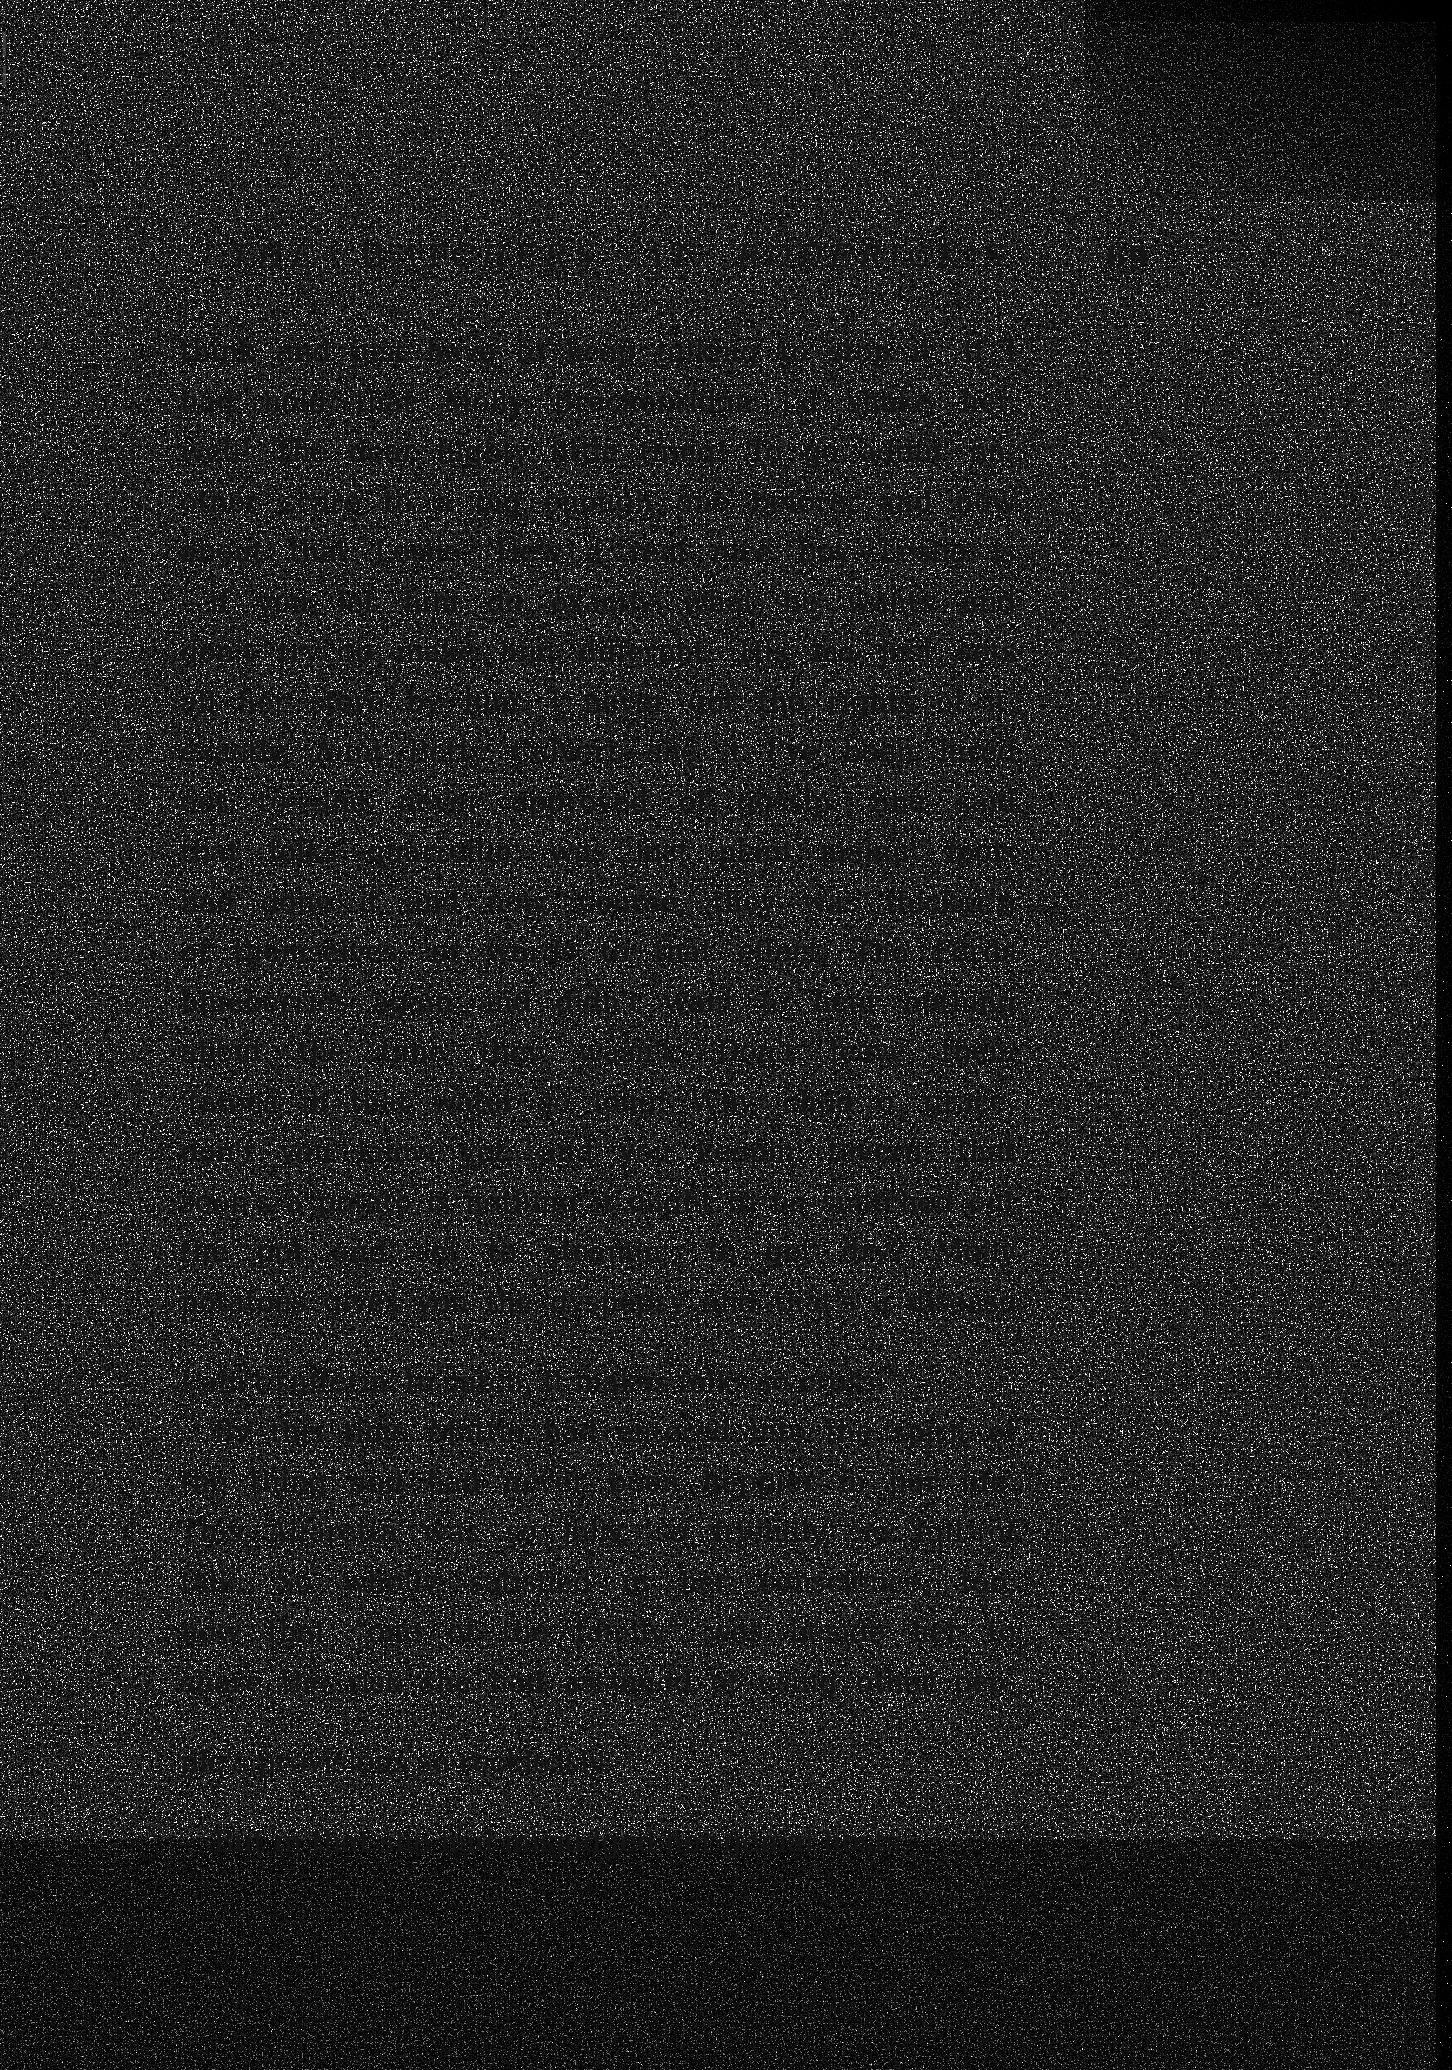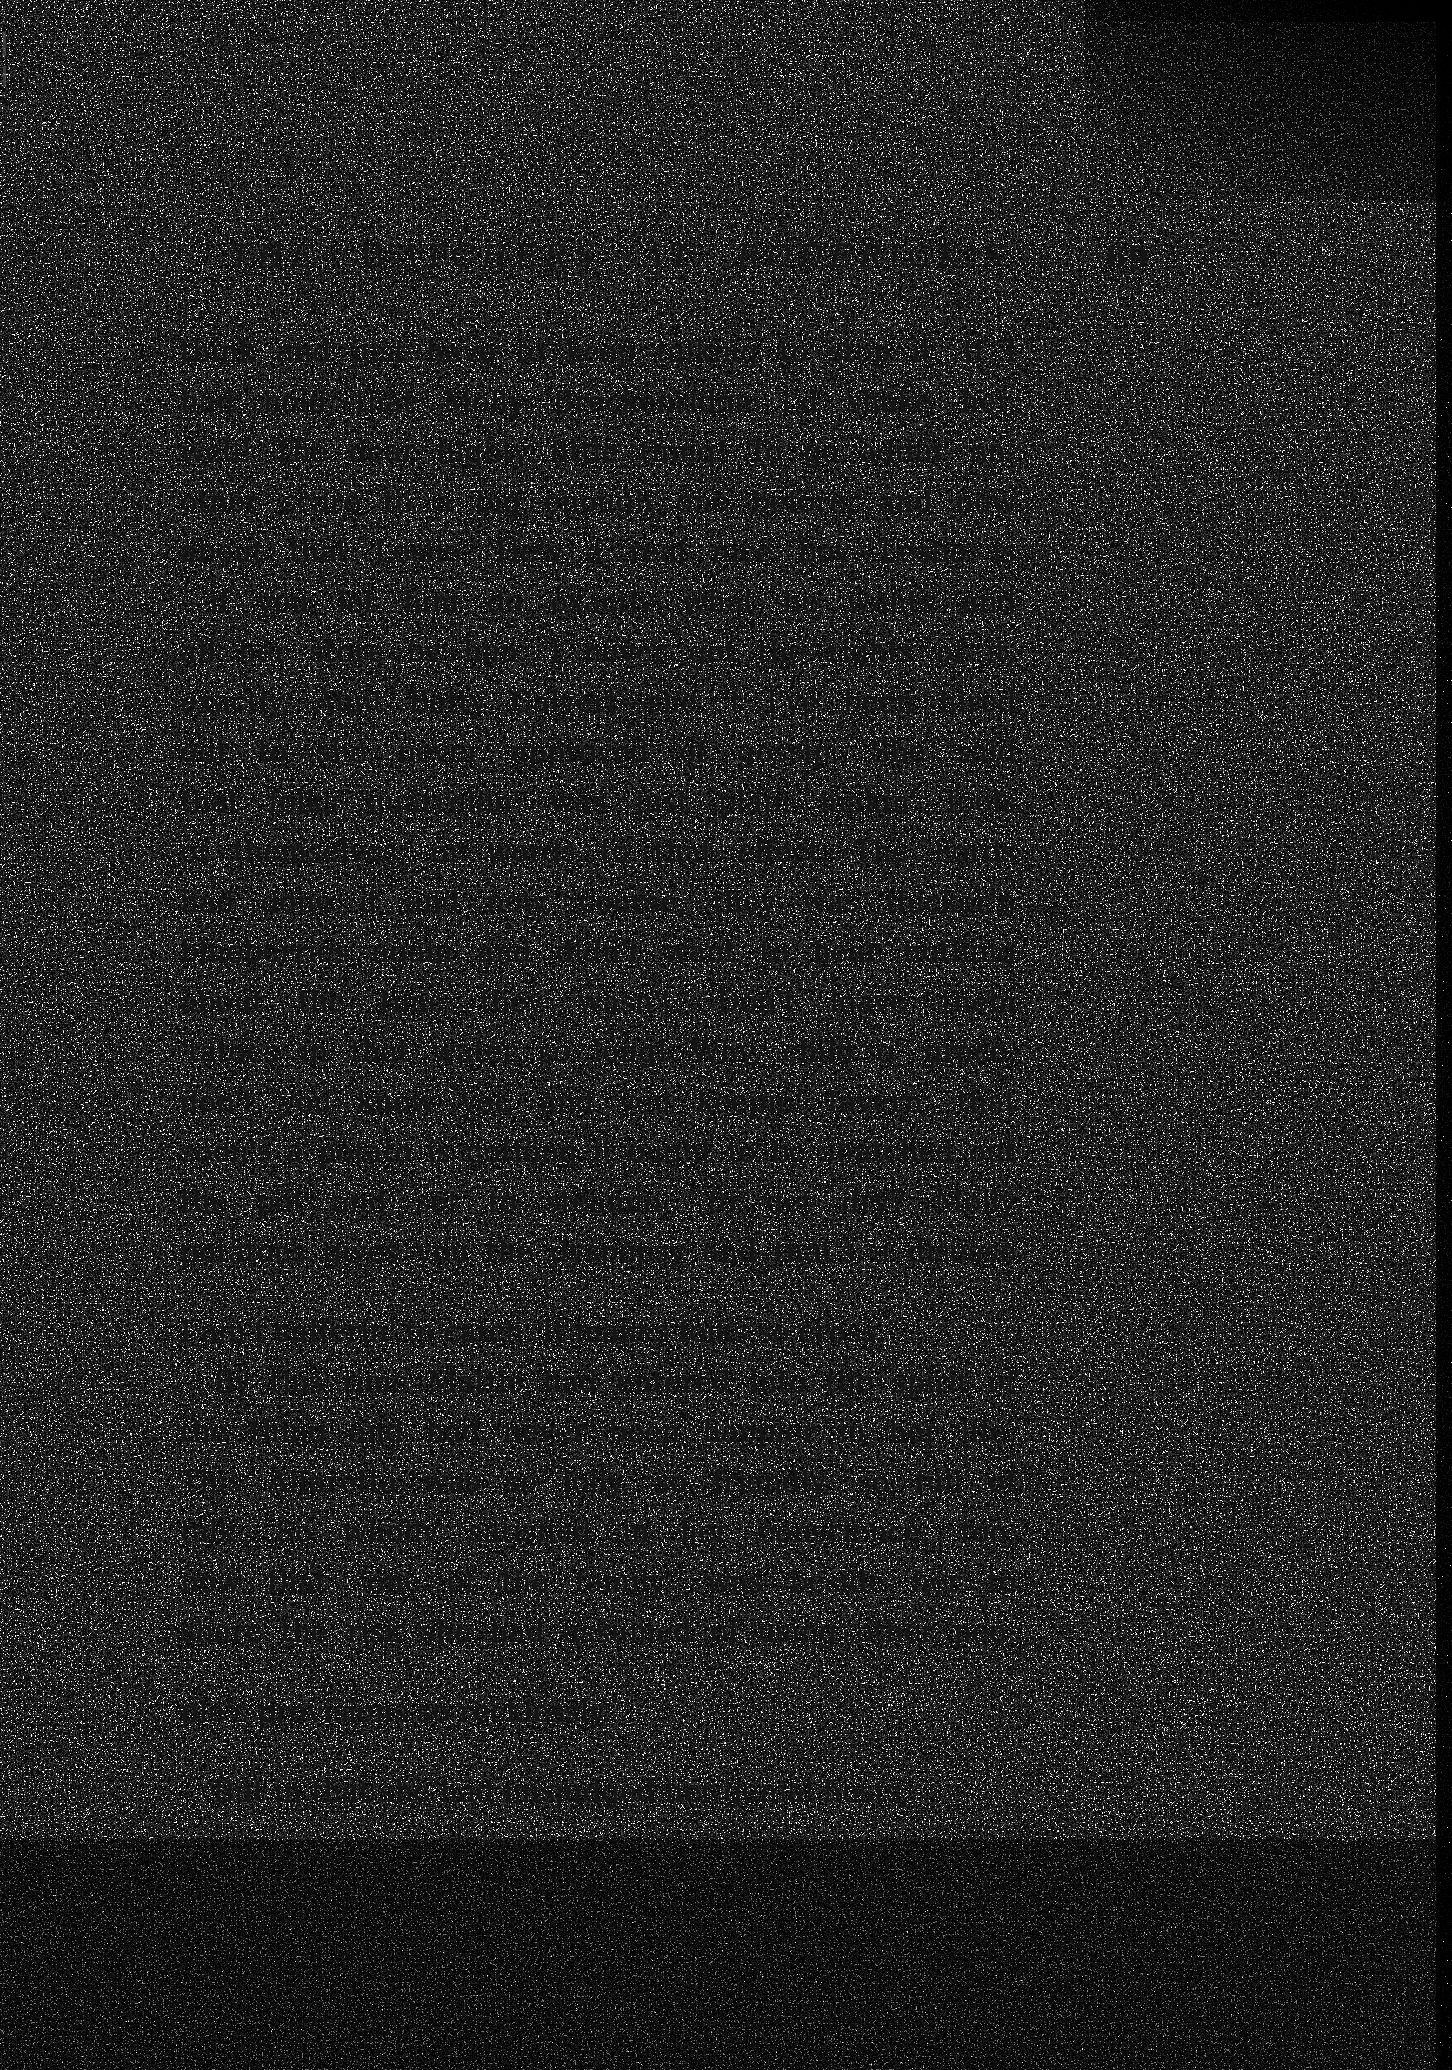--- a/index.html
+++ b/index.html
@@ -121,26 +121,27 @@
   <div class="folio">69</div>
 
   <div class="body-block">
       <div class="para">
         <div class="line">think and just have to keep talking to stop it.  If I</div>
         <div class="line">had hold that Molly Breckenridge I'd shake her,</div>
         <div class="line">well!  The dear flighty little thing!  To go addin' an-</div>
         <div class="line">other scare to a big enough one before, and now</div>
         <div class="line">about that Leslie.  He's a real nice boy—Leslie is</div>
         <div class="line">—if you let him do exactly what he wants and</div>
+        <div class="line">don't try to make him different.  His ma just sets</div>
         <div class="line">all her store by him.  I never got the rights of it,</div>
         <div class="line">exactly, Aunt Betty Calvert—she 't I've been hired</div>
         <div class="line">out to—she never approved of gossip.  She said</div>
         <div class="line">that folks quarrellin' was just plain makin' fools</div>
+        <div class="line">had done it and now, course, they was thicker'n</div>
         <div class="line">of themselves, or words to that effect.  The Fords</div>
-        <div class="line">had done it and now, course, they was thicker'n</div>
         <div class="line">blueberries again and didn't want to hear nothing</div>
         <div class="line">about the time they wasn't.  Don't leave them</div>
         <div class="line">'tatoes in that water so long!  Why, child o' grace,</div>
         <div class="line">don't you know yet, and you keepin' tavern, that</div>
         <div class="line">soon's a potato is nothing it ought to be snatched out</div>
         <div class="line">the pot and set to steamin', to get dry?  Molly</div>
         <div class="line">potatoes gives you the dyspepsy and that's a disease</div>
         <div class="line last">I ain't sufferin' to catch.  It makes folks so cross.”</div>
       </div>
       <div class="para">

